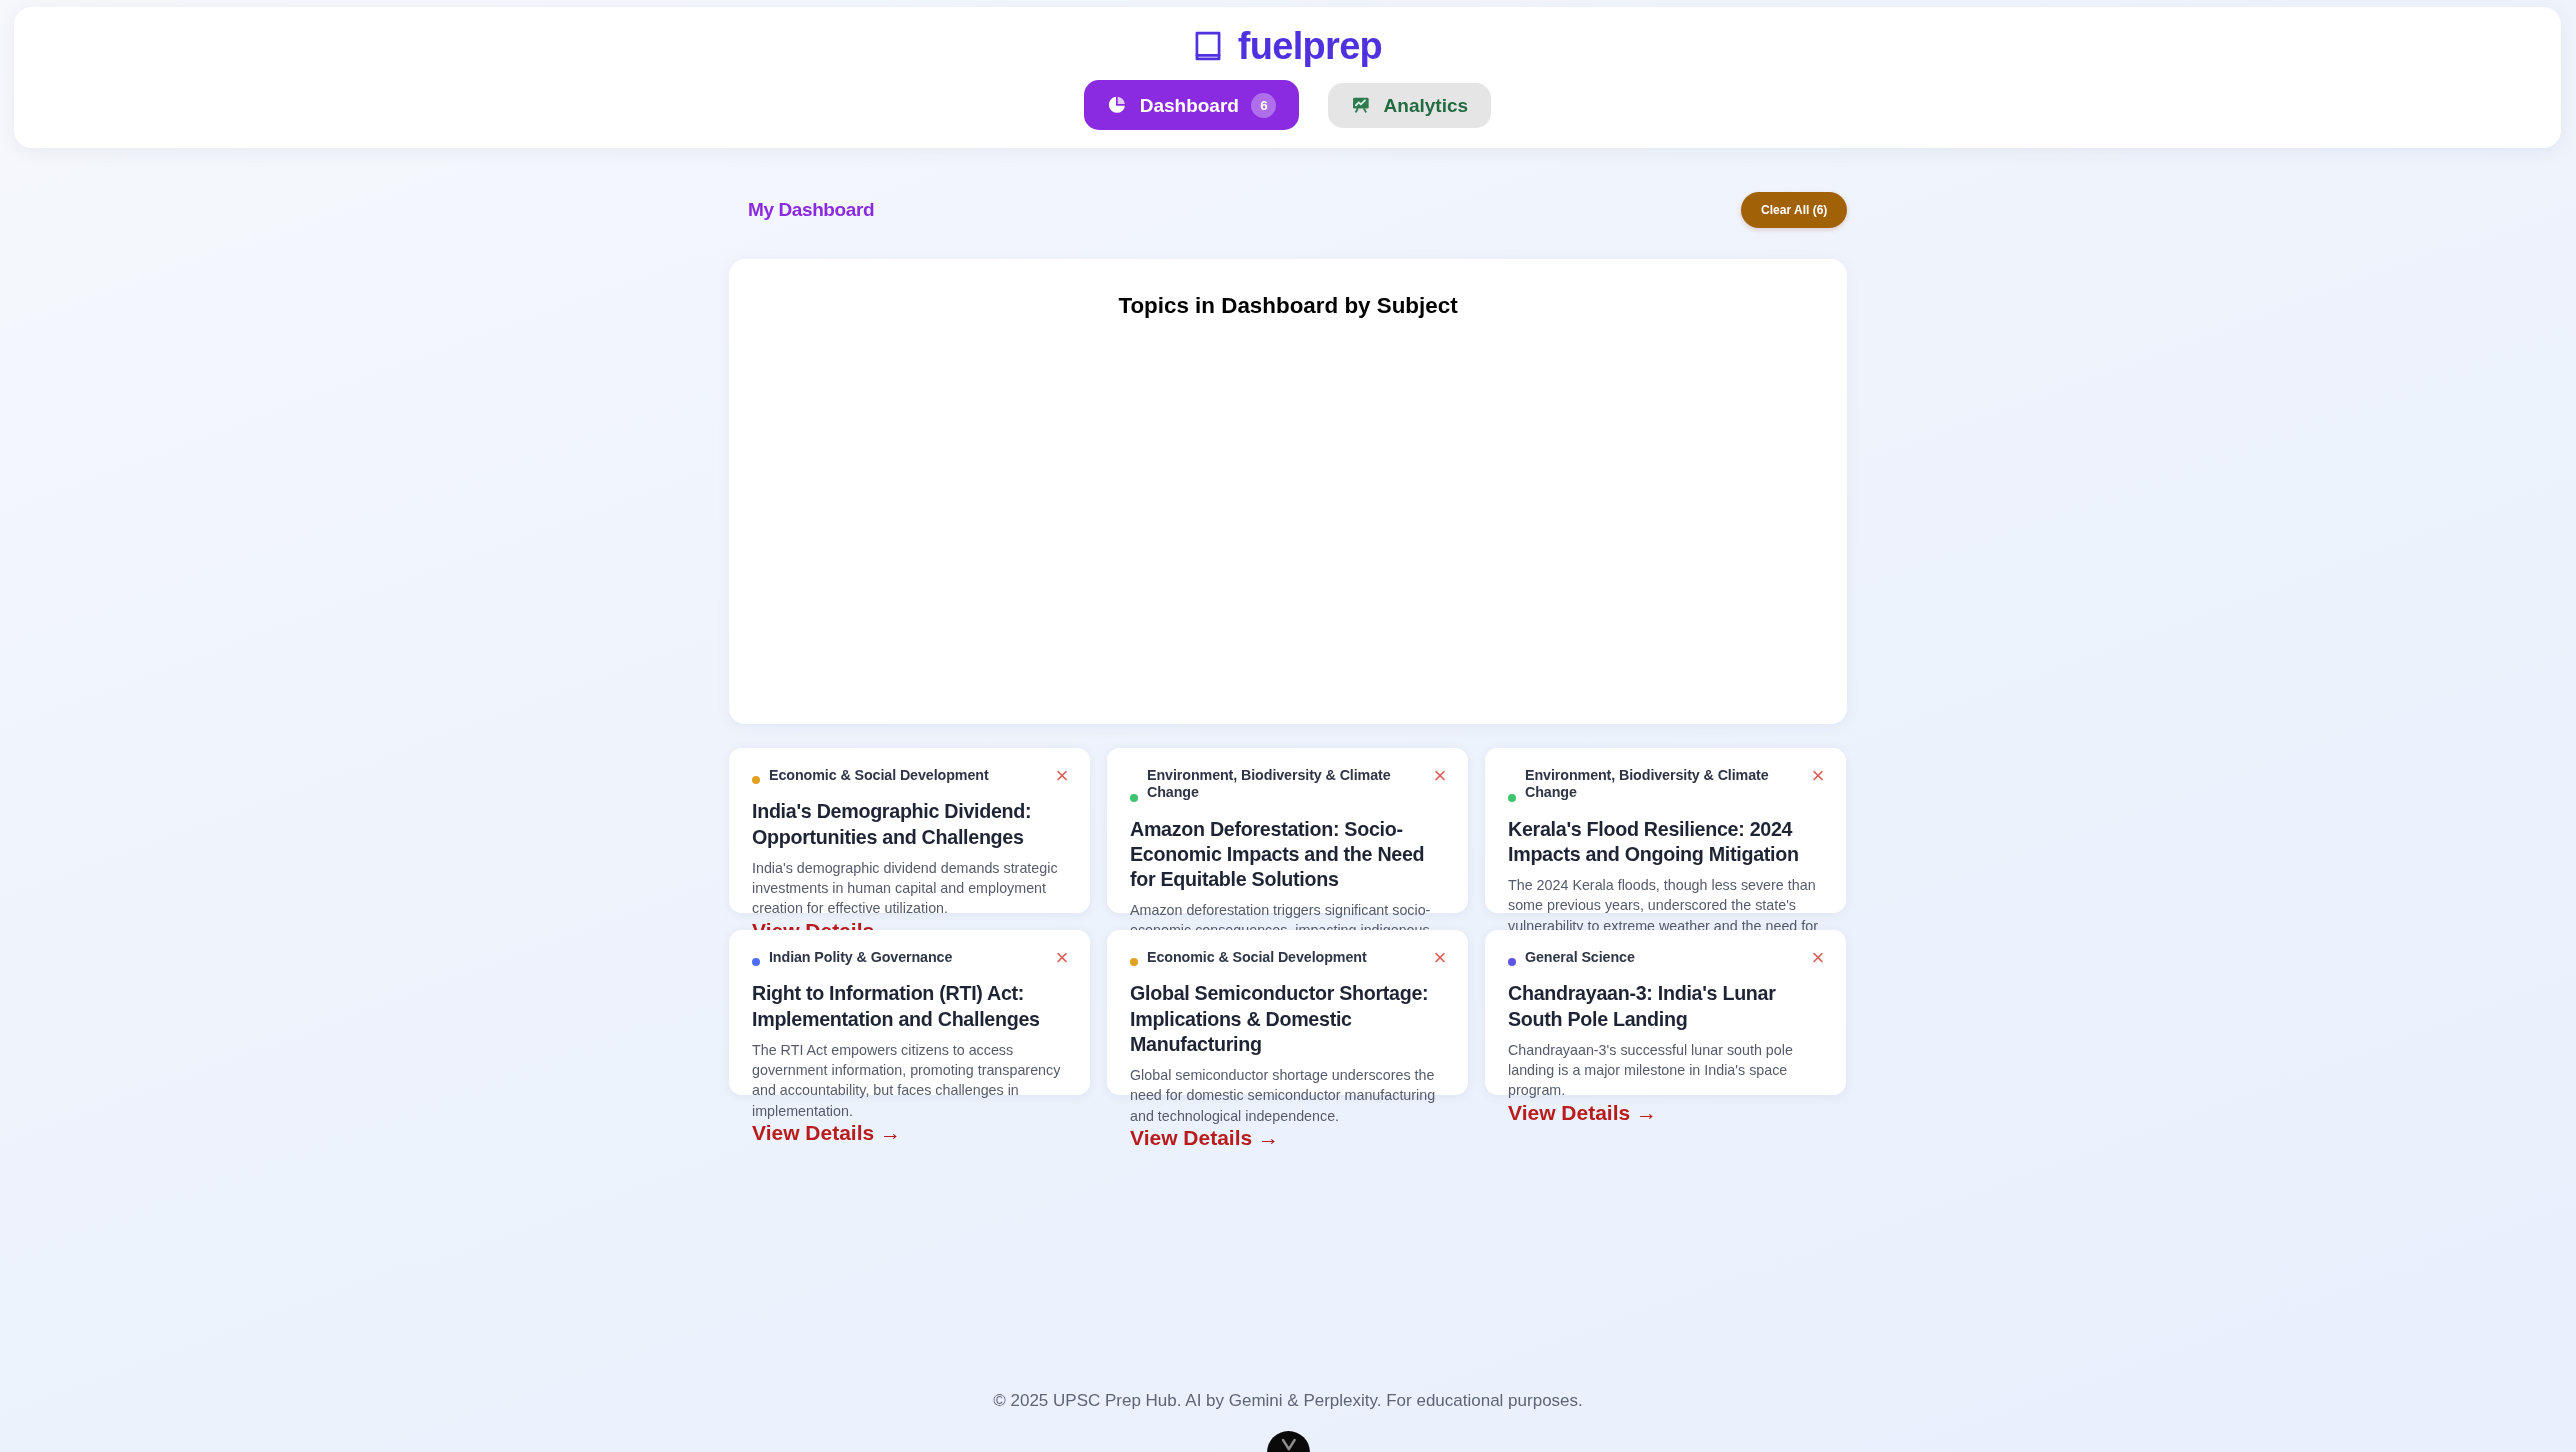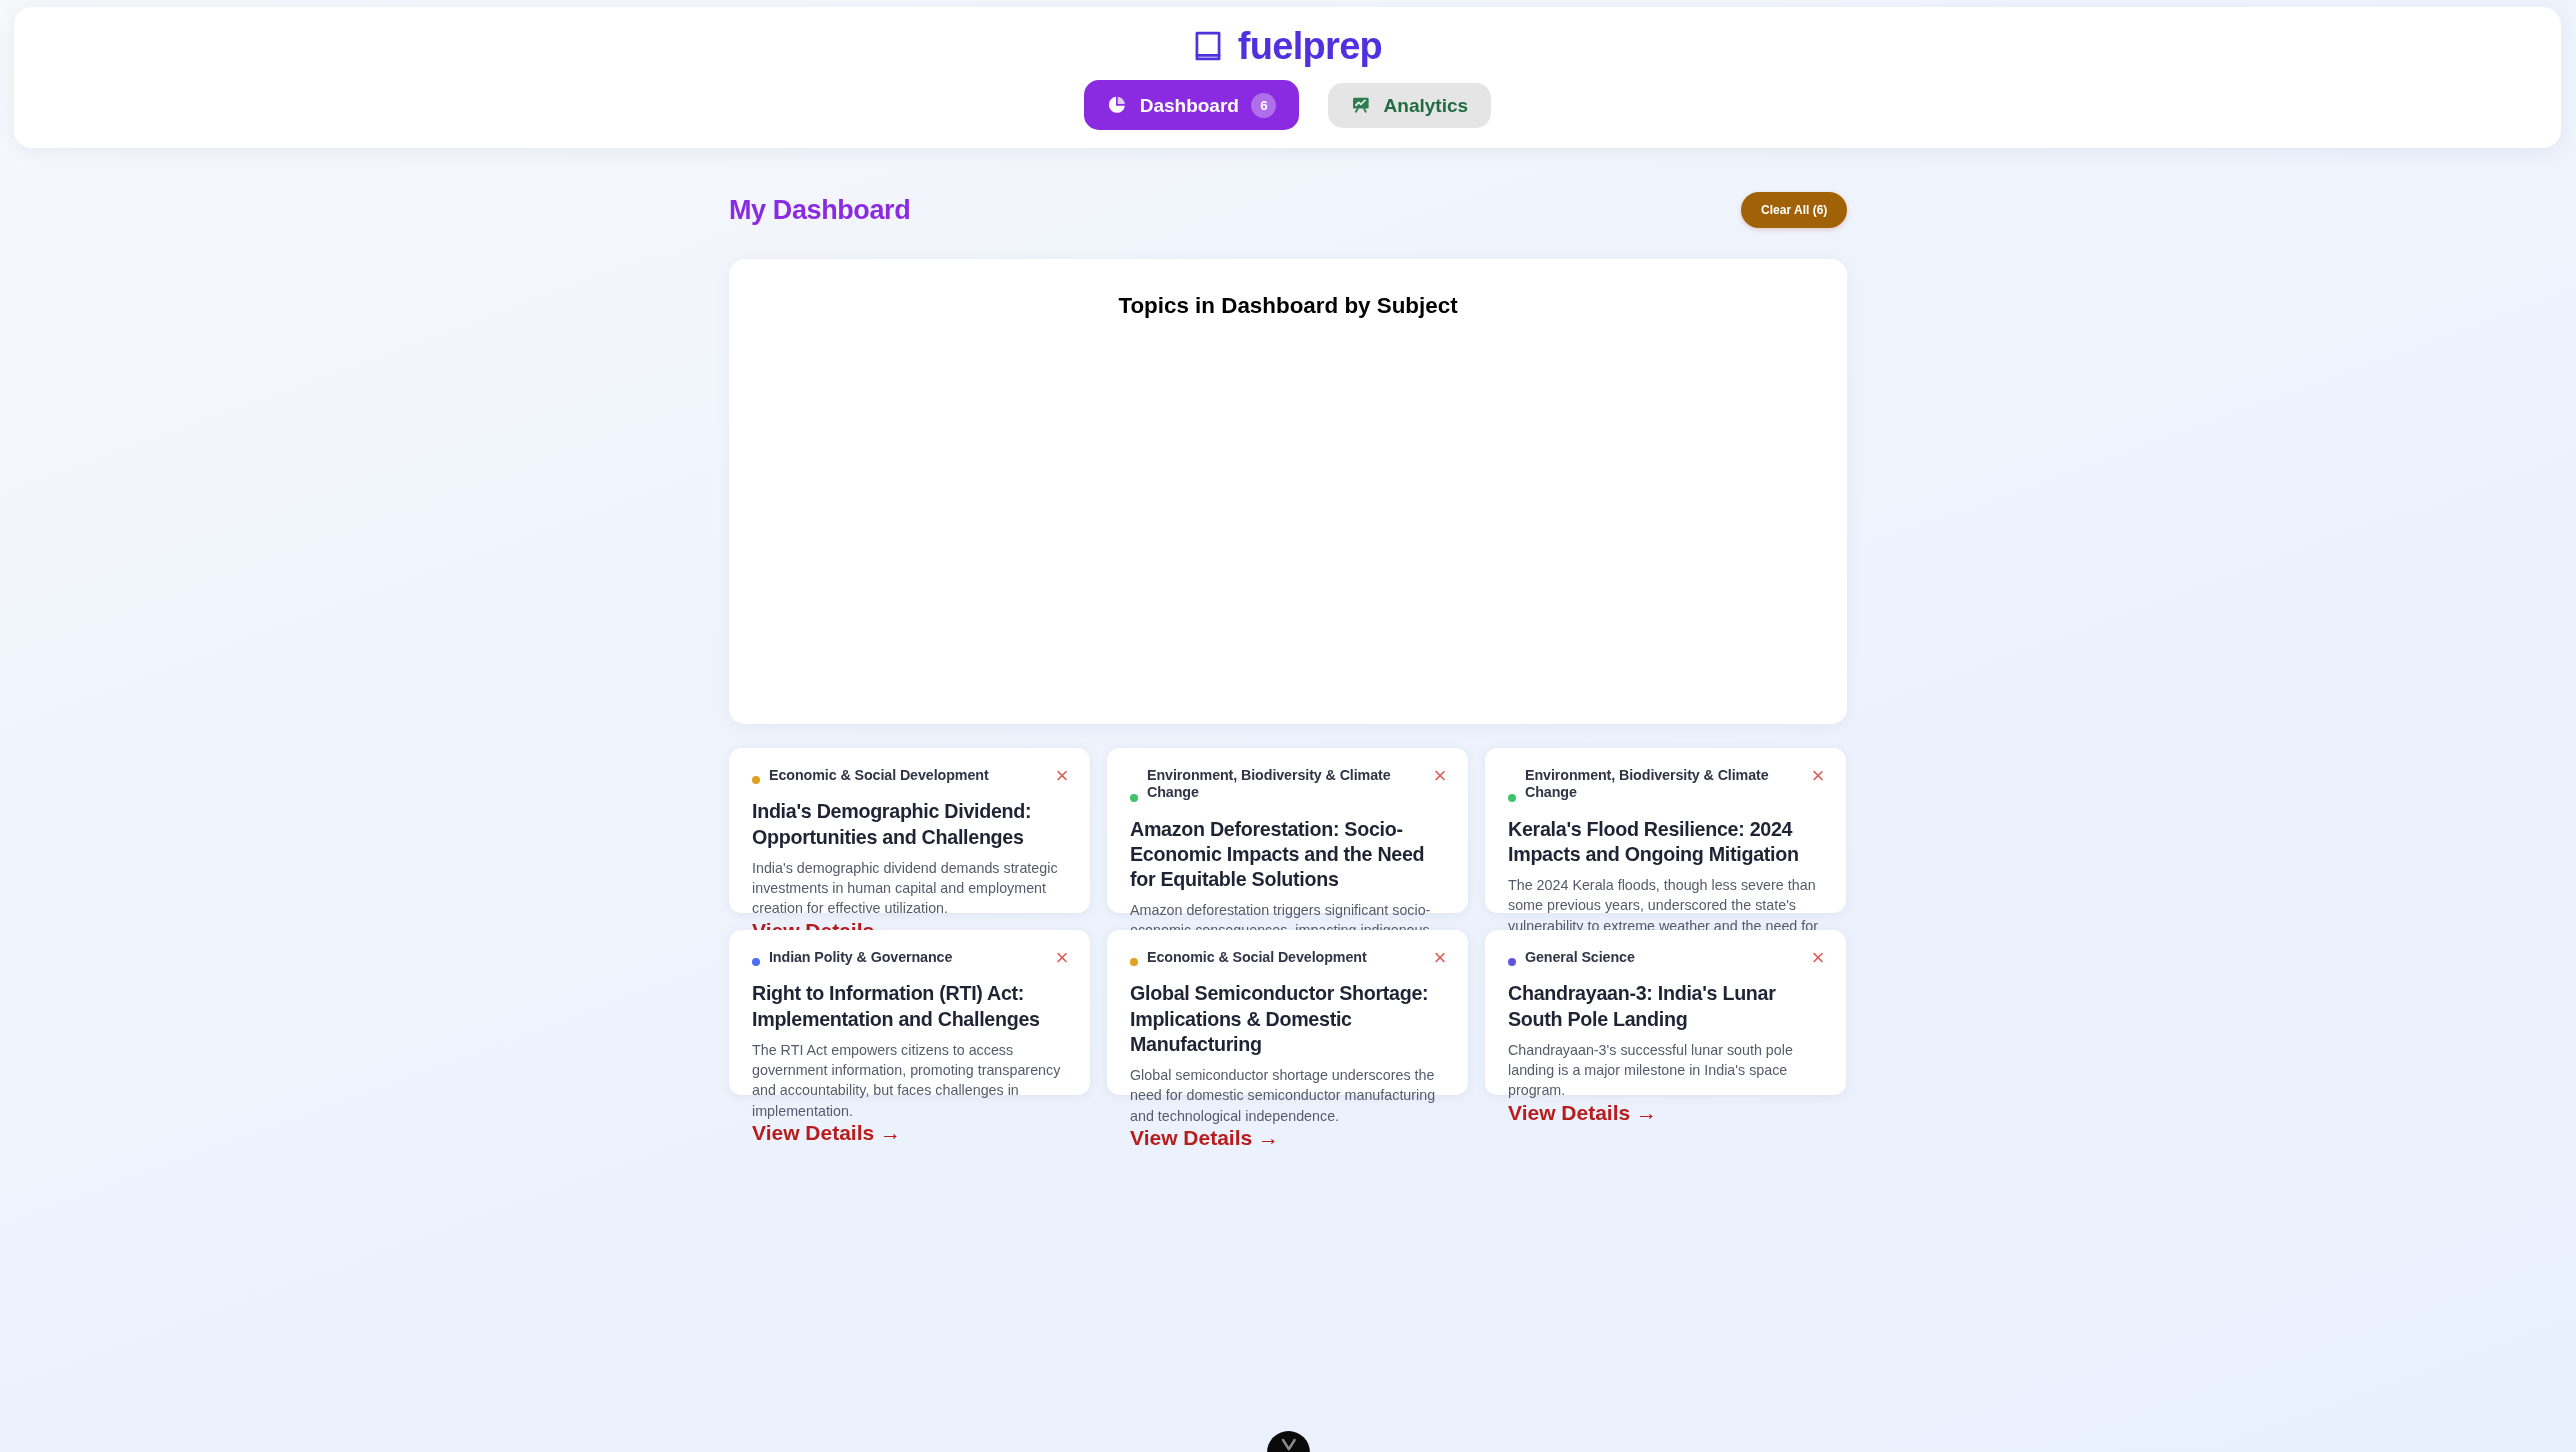--- a/index.html
+++ b/index.html
@@ -56,22 +56,23 @@
   .content {
     position: absolute;
     left: 729px; top: 183px;
     width: 1118px;
   }
   .titlebar {
     display: flex; align-items: center; justify-content: space-between;
     height: 54px;
   }
   .page-title {
-    font-size: 27px; font-weight: 700; color: #8a2be2;
+    font-size: 19px; font-weight: 700; color: #8a2be2;
     letter-spacing: -0.4px;
+    margin-left: 19px;
   }
   .clear-btn {
     background: #a16207; color: #ffffff; border: none; cursor: pointer;
     border-radius: 20px;
     font-family: "Liberation Sans", sans-serif;
     font-size: 12px; font-weight: 700;
     padding: 11.6px 19.7px; line-height: 1;
     box-shadow: 0 1.8px 5.4px rgba(160, 50, 40, 0.22);
   }
 
@@ -282,20 +283,21 @@
         </div>
         <button class="remove-btn">×</button>
         <div class="card-title">Chandrayaan-3: India's Lunar South Pole Landing</div>
         <div class="card-desc">Chandrayaan-3's successful lunar south pole landing is a major milestone in India's space program.</div>
         <a class="view-details">View Details →</a>
       </div>
 
     </div>
   </div>
 
+  <div class="footer">© 2025 UPSC Prep Hub. AI by Gemini &amp; Perplexity. For educational purposes.</div>
 
   <div class="vercel-badge">
     <svg viewBox="0 0 24 22" fill="none" stroke="#8c8c8c" stroke-width="3.2" stroke-linecap="round" stroke-linejoin="round">
       <path d="M5 5l7 11 7-11"></path>
     </svg>
   </div>
 
 </div>
 
 

